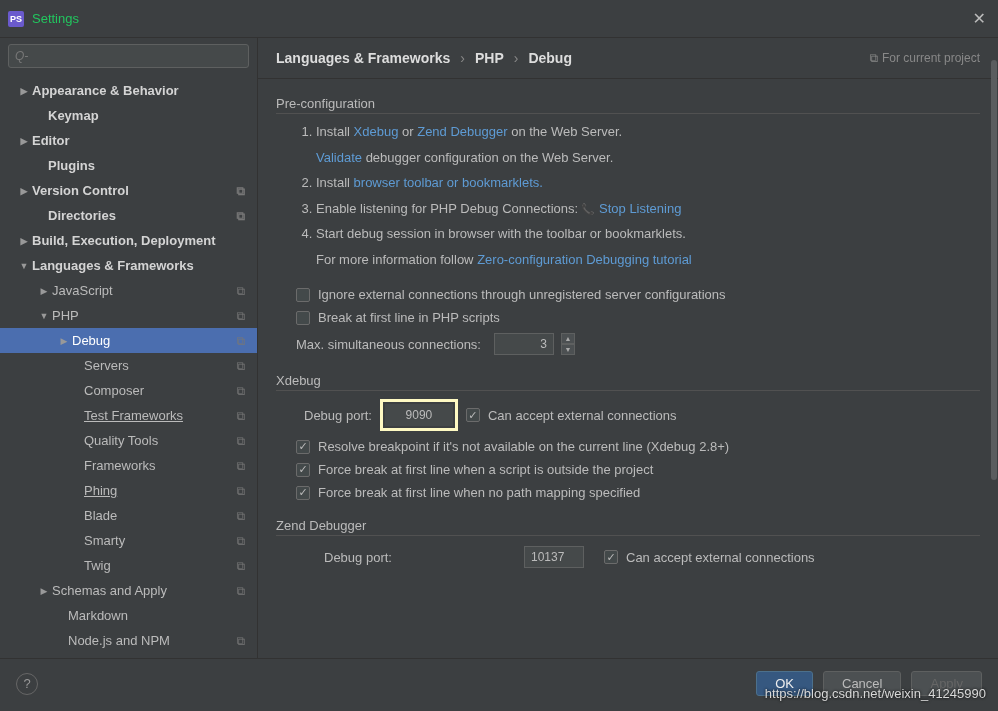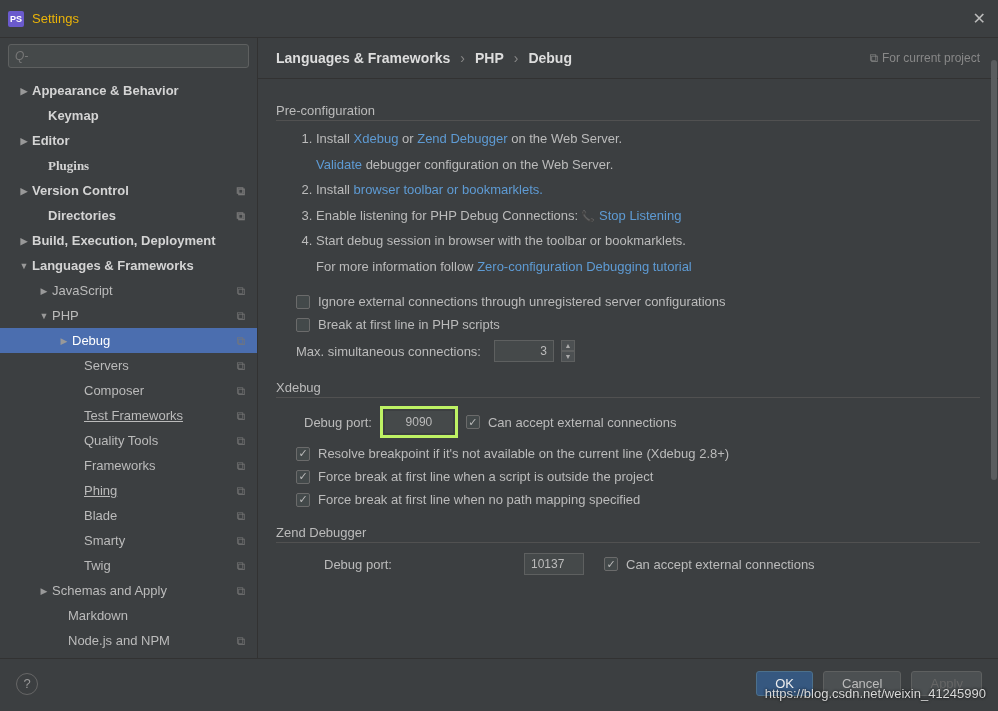--- a/index.html
+++ b/index.html
@@ -1,51 +1,51 @@
 <!DOCTYPE html>
 <html><head>
 <meta charset="utf-8">
 <style>
 * { box-sizing: border-box; margin: 0; padding: 0; }
 body { font-family: "Segoe UI", Arial, sans-serif; font-size: 13px; background: #3c3f41; color: #bbbbbb; width: 998px; height: 711px; overflow: hidden; }
 .titlebar { height: 38px; background: #3c3f41; display: flex; align-items: center; padding: 0 8px; border-bottom: 1px solid #323232; }
 .titlebar .icon { width: 16px; height: 16px; background: #6a5acd; border-radius: 2px; margin-right: 8px; display: flex; align-items: center; justify-content: center; font-size: 9px; color: #fff; font-weight: bold; }
-.titlebar .title { color: #eab308; font-size: 13px; }
+.titlebar .title { color: #22c55e; font-size: 13px; }
 .titlebar .close { margin-left: auto; color: #bbb; font-size: 16px; cursor: pointer; padding: 0 4px; }
 .main { display: flex; height: 620px; }
 .sidebar { width: 258px; background: #3c3f41; border-right: 1px solid #323232; display: flex; flex-direction: column; }
 .search-wrap { padding: 6px 8px; }
 .search { width: 100%; height: 24px; background: #45494a; border: 1px solid #5e6060; border-radius: 3px; color: #888; padding: 0 6px; font-size: 12px; }
 .search::placeholder { color: #777; font-style: italic; }
 .tree { flex: 1; overflow-y: auto; padding: 4px 0; }
 .tree-item { display: flex; align-items: center; padding: 3px 8px 3px 0; cursor: pointer; font-size: 13px; color: #bbbbbb; position: relative; min-height: 25px; }
 .tree-item.bold { font-weight: bold; color: #d4d4d4; }
 .tree-item.selected { background: #4b6eaf; color: #fff; }
 .tree-item .arrow { width: 12px; margin-right: 2px; font-size: 9px; color: #999; display: inline-block; text-align: center; }
 .tree-item .copy-icon { position: absolute; right: 12px; color: #777; font-size: 12px; }
 .scrollbar-stub { position: absolute; right: 1px; top: 60px; width: 6px; height: 420px; background: #5a5d5f; border-radius: 3px; }
 .content { flex: 1; background: #3c3f41; display: flex; flex-direction: column; }
 .breadcrumb { padding: 12px 18px; display: flex; align-items: center; gap: 10px; font-size: 14px; color: #ddd; font-weight: bold; border-bottom: 1px solid #323232; }
 .breadcrumb .sep { color: #888; font-weight: normal; }
 .breadcrumb .proj { margin-left: auto; color: #888; font-size: 12px; font-weight: normal; display: flex; align-items: center; gap: 4px; }
 .scroll { flex: 1; overflow-y: auto; padding: 14px 18px; }
-.section-title { color: #bbb; margin-bottom: 8px; margin-top: 10px; border-bottom: 1px solid #515151; padding-bottom: 2px; }
+.section-title { color: #bbb; margin-bottom: 8px; margin-top: 3px; border-bottom: 1px solid #515151; padding-bottom: 2px; }
 .section-body { padding-left: 20px; margin-bottom: 18px; }
 ol.config-list { padding-left: 20px; color: #bbb; }
 ol.config-list li { margin: 6px 0; line-height: 1.5; }
 .link { color: #5e9bd4; cursor: pointer; }
 .sub { padding-left: 0; margin-top: 6px; }
 .row { display: flex; align-items: center; margin: 8px 0; gap: 8px; }
 .chk { width: 14px; height: 14px; background: #43494a; border: 1px solid #6b6b6b; border-radius: 2px; display: inline-flex; align-items: center; justify-content: center; cursor: pointer; }
 .chk.checked::after { content: "✓"; color: #bbb; font-size: 11px; line-height: 1; }
 .label { color: #bbb; }
 .num-input { background: #45494a; border: 1px solid #5e6060; color: #bbb; padding: 2px 6px; width: 60px; height: 22px; text-align: right; font-size: 12px; }
 .spin { display: flex; flex-direction: column; margin-left: -1px; }
 .spin-btn { width: 14px; height: 11px; background: #4c5052; border: 1px solid #5e6060; font-size: 7px; color: #aaa; display: flex; align-items: center; justify-content: center; cursor: pointer; }
-.highlight-box { border: 3px solid #bef264; padding: 2px; display: inline-block; }
+.highlight-box { border: 3px solid #fef9c3; padding: 2px; display: inline-block; }
 .highlight-box .num-input { border: none; text-align: center; width: 68px; }
 .indent-row { padding-left: 28px; display: flex; align-items: center; gap: 20px; margin: 10px 0; }
 .btnbar { height: 50px; background: #3c3f41; border-top: 1px solid #323232; display: flex; align-items: center; padding: 0 16px; gap: 10px; }
 .help-btn { width: 22px; height: 22px; border: 1px solid #666; border-radius: 50%; display: flex; align-items: center; justify-content: center; color: #999; cursor: pointer; }
 .btnbar .spacer { flex: 1; }
 .btn { padding: 4px 18px; background: #4c5052; border: 1px solid #5e6060; color: #bbb; border-radius: 3px; cursor: pointer; font-size: 13px; }
 .btn.primary { background: #365880; border-color: #4c708c; color: #eee; }
 .btn.disabled { color: #666; }
 .watermark { position: absolute; right: 12px; bottom: 10px; color: #d8d8d8; font-size: 13px; text-shadow: 0 0 3px #000; pointer-events: none; }
 .listen-icon { color: #6fb65f; font-size: 11px; }
@@ -70,21 +70,21 @@
           <span>Appearance &amp; Behavior</span>
         </div>
         <div class="tree-item bold" style="padding-left: 34px;">
           <span class="arrow"></span>
           <span>Keymap</span>
         </div>
         <div class="tree-item bold" style="padding-left: 18px;">
           <span class="arrow">▶</span>
           <span>Editor</span>
         </div>
-        <div class="tree-item bold" style="padding-left: 34px; font-family: Liberation Serif, serif;">
+        <div class="tree-item bold" style="padding-left: 34px;">
           <span class="arrow"></span>
           <span>Plugins</span>
         </div>
         <div class="tree-item bold" style="padding-left: 18px;">
           <span class="arrow">▶</span>
           <span>Version Control</span>
           <span class="copy-icon">⧉</span>
         </div>
         <div class="tree-item bold" style="padding-left: 34px;">
           <span class="arrow"></span>

